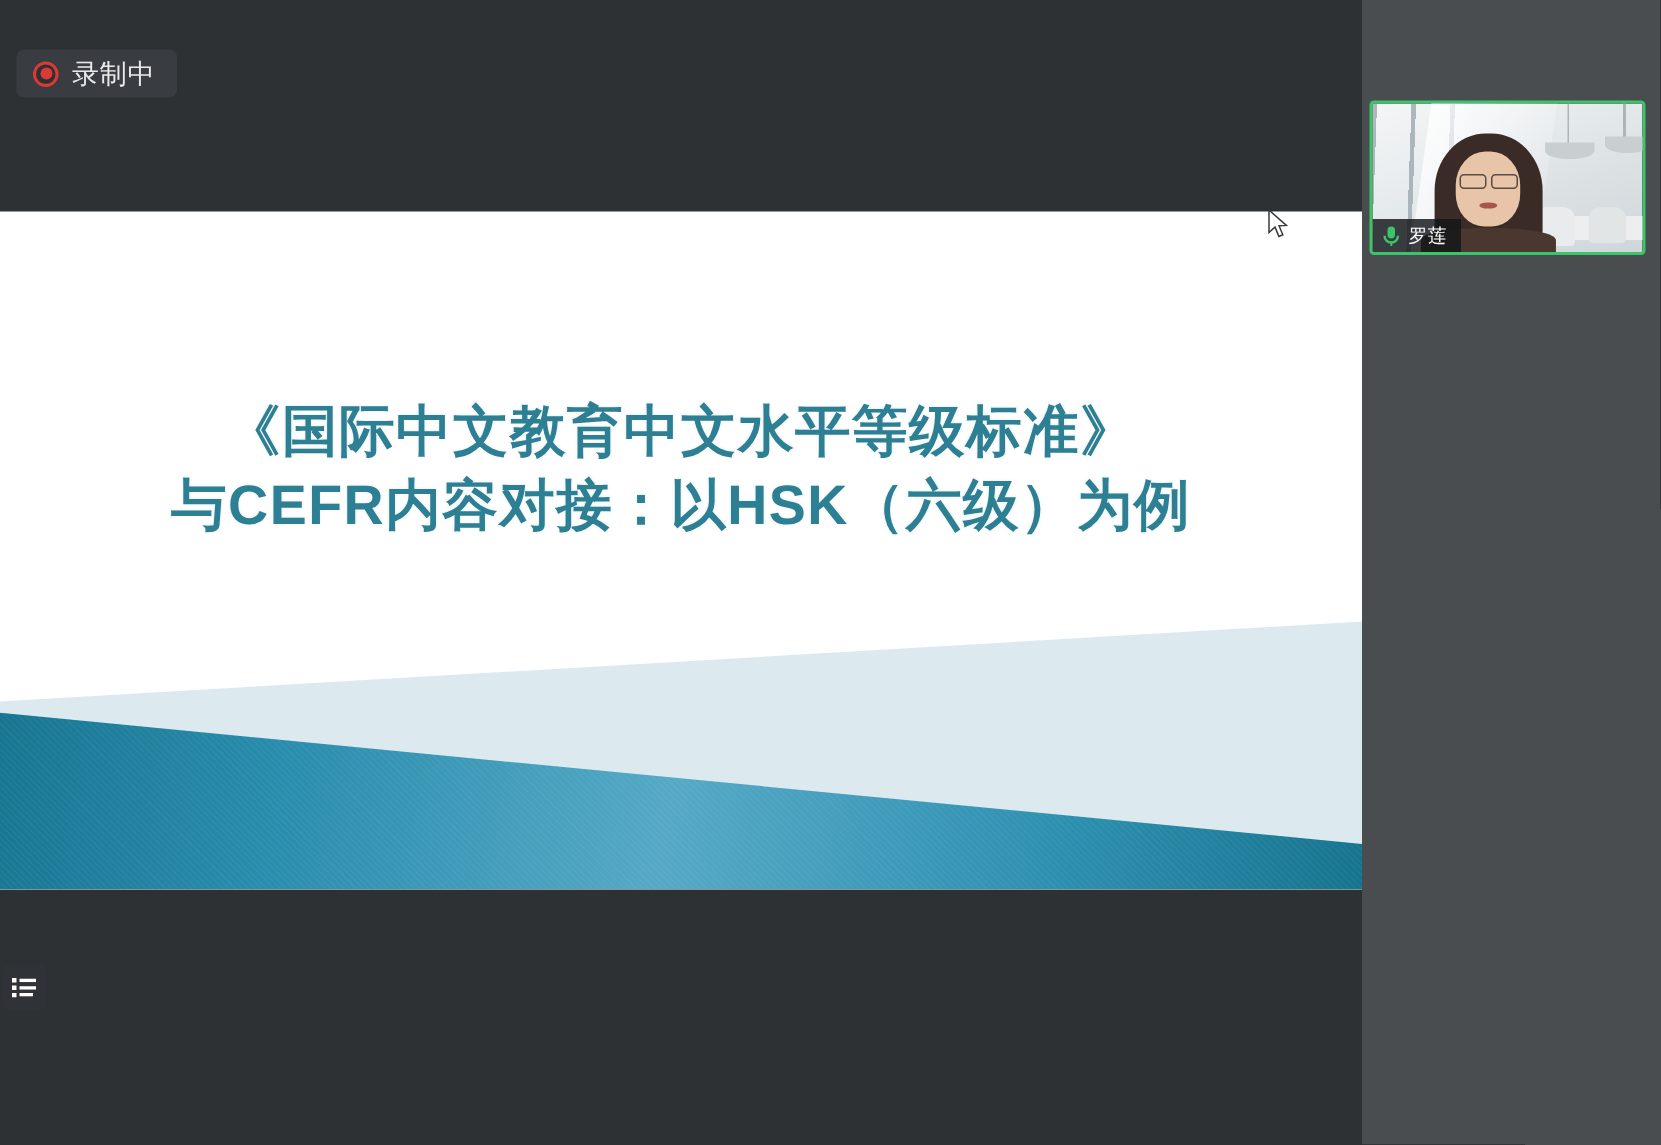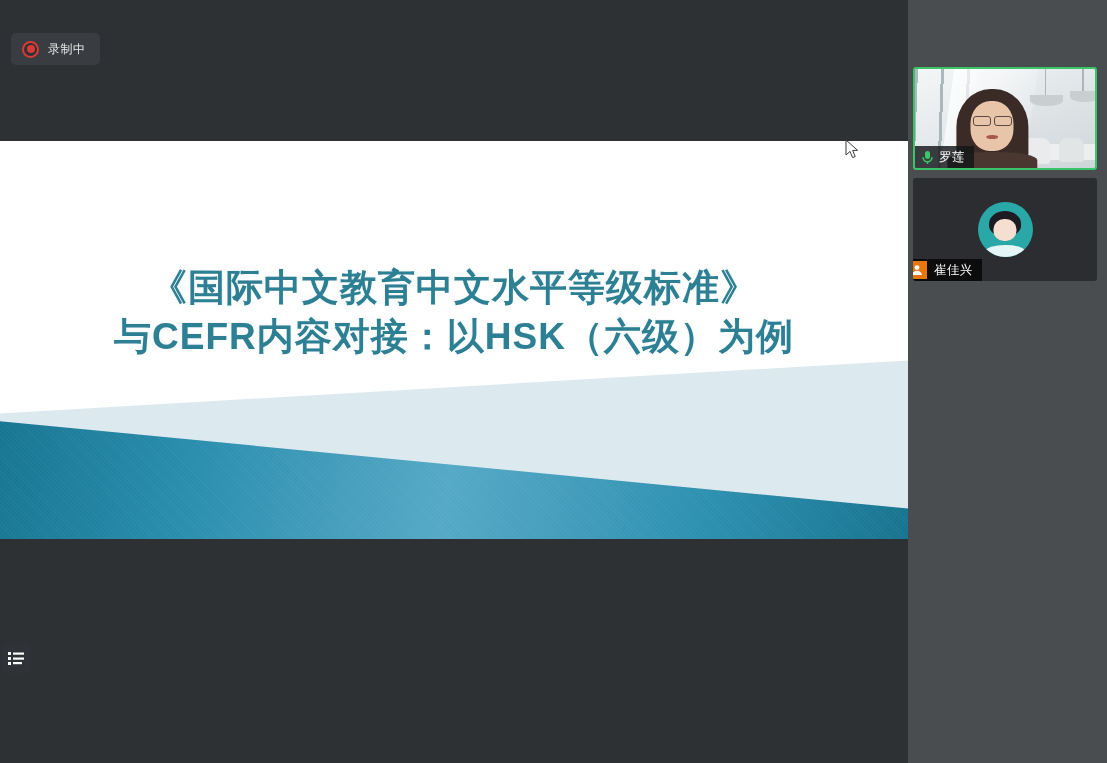--- a/index.html
+++ b/index.html
@@ -25,25 +25,25 @@
     height:32px; display:flex; align-items:center; gap:9px;
     padding:0 14px 0 11px;
     background:#393c40; border-radius:5px;
   }
   #rec-dot {
     width:17px; height:17px; border-radius:50%;
     border:2px solid #d93a37; background:#2e3134;
     display:flex; align-items:center; justify-content:center;
   }
   #rec-dot::after { content:""; width:8px; height:8px; border-radius:50%; background:#d93a37; }
-  #rec-label { color:#e8e9ea; font-size:12px; letter-spacing:.5px; }
+  #rec-label { color:#e8e9ea; font-size:18px; letter-spacing:.5px; }
 
   
   #slide {
-    position:absolute; left:0; top:141px; width:908px; height:398px;
+    position:absolute; left:0; top:141px; width:908px; height:452px;
     background:#ffffff; overflow:hidden;
   }
   #slide-title {
     position:absolute; left:0; top:122px; width:908px;
     text-align:center;
     color:#2d7f93;
     font-size:37px; line-height:49px; font-weight:bold;
     letter-spacing:1px;
     text-shadow:0 1px 0 rgba(255,255,255,.9), 0 0 2px rgba(180,210,220,.5);
     white-space:pre-line;
@@ -277,40 +277,20 @@
         <div class="namebar">
           <svg class="mic" viewBox="0 0 13 15">
             <rect x="4" y="1" width="5" height="8" rx="2.5" fill="#3ac569"></rect>
             <path d="M2,7.2 a4.5,4.5 0 0 0 9,0" fill="none" stroke="#3ac569" stroke-width="1.6"></path>
             <rect x="5.9" y="11" width="1.3" height="3" fill="#3ac569"></rect>
           </svg>
           <span class="nm">罗莲</span>
         </div>
       </div>
 
-      <div class="tile">
-        <div class="avatar-wrap">
-          <div class="avatar">
-              <div class="av-person">
-            <div class="hair"></div>
-                <div class="face"></div>
-                <div class="body"></div>
-          </div>
-            </div>
-        </div>
-        <div class="namebar host">
-          <span class="hostbadge">
-            <svg width="12" height="12" viewBox="0 0 12 12">
-              <circle cx="6" cy="3.6" r="2.4" fill="#ffffff"></circle>
-              <path d="M1.2,11 a4.8,4.2 0 0 1 9.6,0 Z" fill="#ffffff"></path>
-            </svg>
-          </span>
-          <span class="nm">崔佳兴</span>
-        </div>
-      </div>
 
 
 
 
 
     </div>
   </div>
 </div>
 
 </body></html>

